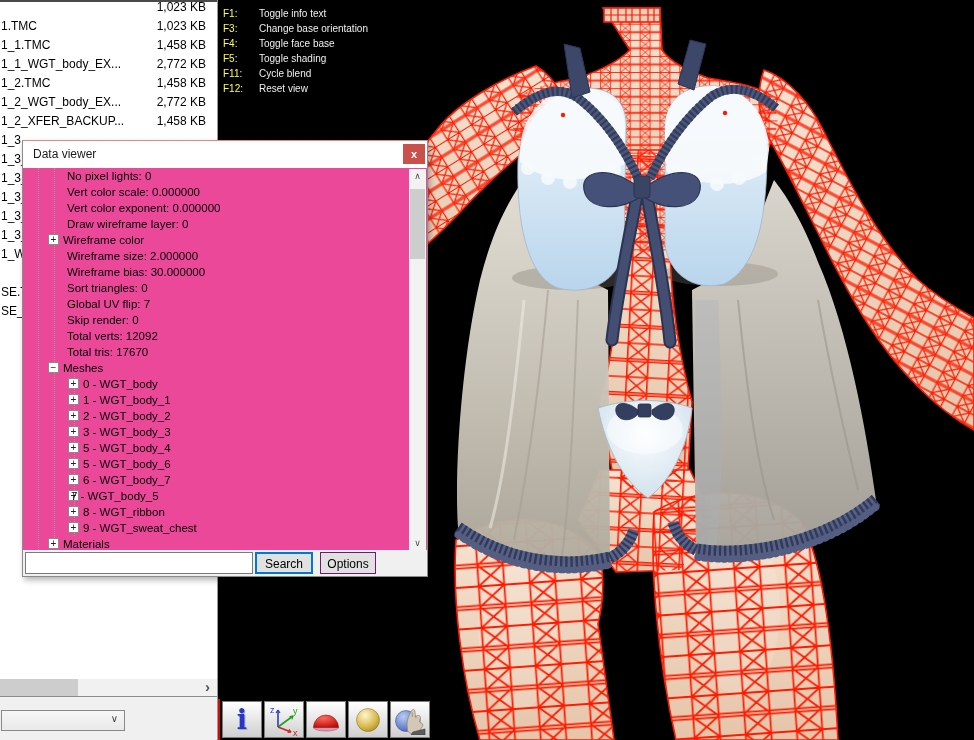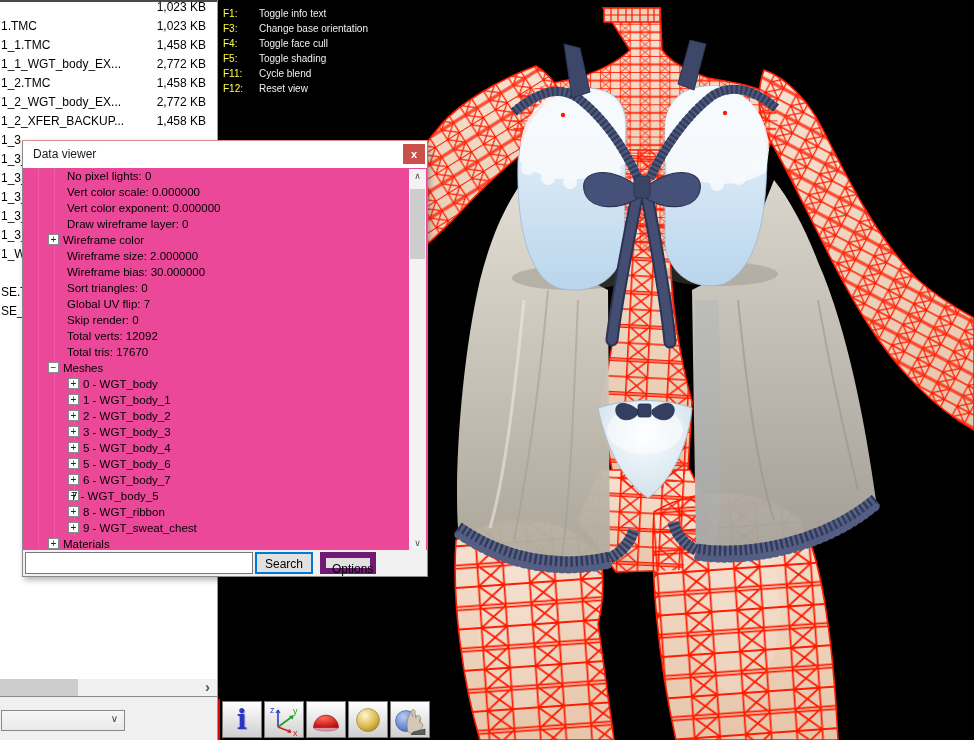--- a/index.html
+++ b/index.html
@@ -44,21 +44,21 @@
   .vline{position:absolute;width:0;border-left:1px dotted #9a9a9a;}
   .trow{position:absolute;left:0;height:16px;line-height:16px;font-size:11.5px;color:#000;white-space:nowrap;}
   .tbox{position:absolute;top:2px;width:11px;height:11px;border:1px solid #8a8a8a;background:#fff;font-size:10px;line-height:9px;text-align:center;color:#222;}
   .vscroll{position:absolute;right:1px;top:28px;width:17px;height:382px;background:#f2f2f2;}
   .varrow{position:absolute;left:0;width:17px;height:15px;text-align:center;font-size:9px;color:#505050;line-height:15px;}
   .vthumb{position:absolute;left:1px;top:20px;width:15px;height:70px;background:#cdcdcd;}
   .searchrow{position:absolute;left:0;bottom:0;right:0;height:26px;background:#f0f0f0;}
   .searchinput{position:absolute;left:2px;top:2px;width:228px;height:22px;border:1px solid #7a7a7a;background:#fff;font-size:12px;padding:0 3px;}
   .btn{position:absolute;top:2px;height:22px;font-size:12px;color:#000;text-align:center;background:#e1e1e1;}
   .btn-search{left:232px;width:58px;border:2px solid #0078d7;line-height:18px;}
-  .btn-options{left:297px;width:56px;border:6px solid #701a75;line-height:20px;}
+  .btn-options{left:297px;width:56px;border:1px solid #701a75;line-height:20px;}
 </style>
 </head>
 <body>
 
 <div class="screen">
 
   <div class="viewport">
     <svg class="model-svg" width="756" height="740" viewBox="0 0 756 740">
       <defs>
         <pattern id="meshA" width="32" height="26" patternUnits="userSpaceOnUse" patternTransform="scale(0.62)">
@@ -215,21 +215,21 @@
         <path d="M429 196 C438 244 448 298 452 342" stroke="#434e72" stroke-width="9" fill="none" stroke-linecap="round"></path>
         <path d="M424 190 C392 164 362 170 366 190 C370 210 400 212 424 196 Z" fill="#46517a" stroke="#2b3452" stroke-width="1.2"></path>
         <path d="M424 190 C456 164 486 170 482 190 C478 210 448 212 424 196 Z" fill="#46517a" stroke="#2b3452" stroke-width="1.2"></path>
         <rect x="416" y="176" width="16" height="22" rx="3" fill="#3a4566" stroke="#2b3452"></rect>
       </g>
     </svg>
 
     <div class="fkeys" id="fkeys">
         <div class="fkrow"><span class="fkey">F1:</span><span class="fact">Toggle info text</span></div>
         <div class="fkrow"><span class="fkey">F3:</span><span class="fact">Change base orientation</span></div>
-        <div class="fkrow"><span class="fkey">F4:</span><span class="fact">Toggle face cull</span></div>
+        <div class="fkrow"><span class="fkey">F4:</span><span class="fact">Toggle face base</span></div>
         <div class="fkrow"><span class="fkey">F5:</span><span class="fact">Toggle shading</span></div>
         <div class="fkrow"><span class="fkey">F11:</span><span class="fact">Cycle blend</span></div>
         <div class="fkrow"><span class="fkey">F12:</span><span class="fact">Reset view</span></div>
       </div>
   </div>
 
   <div class="left-panel">
     <div class="file-list">
       <div class="file-rows" id="file-rows">
           <div class="frow">

